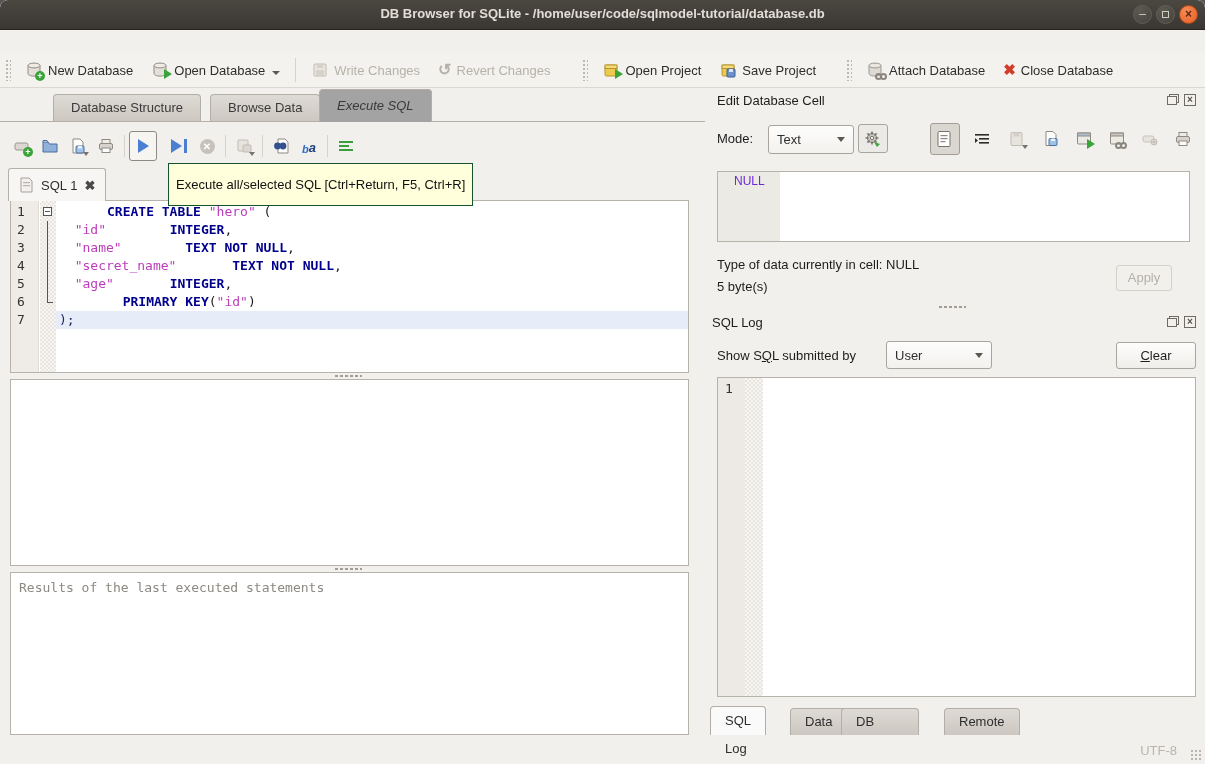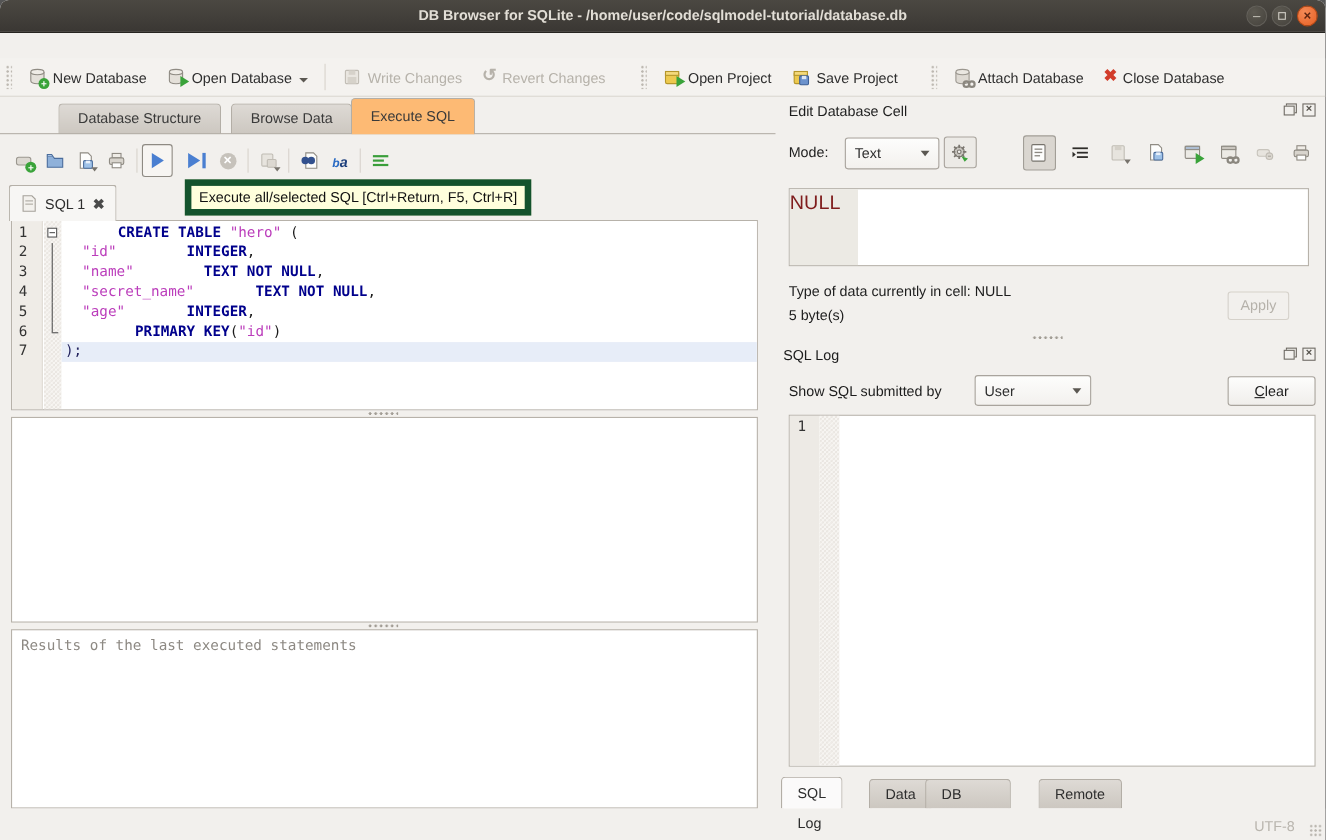--- a/index.html
+++ b/index.html
@@ -52,42 +52,42 @@
   .chain i:last-child { left:5px; }
   .glyph-red { color:#d23c2a; font-size:15px; font-weight:bold; line-height:18px; }
   .glyph-gray { color:#b6b2aa; font-size:16px; font-weight:bold; line-height:18px; }
 
   
   .tabbar { position:absolute; left:0; top:88px; width:705px; height:34px;margin-left:48px; }
   .tabline { position:absolute; left:0; top:121px; width:705px; height:1px; background:#b5b0a8; }
   .mtab { position:absolute; top:6px; height:28px; line-height:26px; padding:0 17px;
     background:linear-gradient(#dedad5,#ccc7c0); border:1px solid #b3aea6; border-bottom:none;
     border-radius:4px 4px 0 0; cursor:pointer; color:#3a3a3a; }
-  .mtab.active { top:1px; height:33px; line-height:31px; background:#fdba74; z-index:3; }
+  .mtab.active { top:1px; height:33px; line-height:31px; background:#a3a3a3; z-index:3;font-style:italic; }
 
   
   .sql-toolbar { position:absolute; left:8px; top:128px; width:690px; height:36px;
     display:flex; align-items:center; }
   .sbtn { width:28px; height:30px; display:flex; align-items:center; justify-content:center; cursor:pointer; }
   .sbtn.framed { border:1px solid #8e8a83; border-radius:3px; background:#f7f5f2; }
   .ssep { width:1px; height:22px; background:#d7d3cc; margin:0 4px; }
   .play { width:0; height:0; border-top:7px solid transparent; border-bottom:7px solid transparent;
     border-left:11px solid #4a7fd1; }
   .playbar { width:3px; height:14px; background:#4a7fd1; margin-left:2px; }
   .stopc { width:15px; height:15px; border-radius:50%; background:#c6c2bb; color:#fff;
     font-size:10px; font-weight:bold; line-height:15px; text-align:center; }
   .scaret { width:0; height:0; border-left:3.5px solid transparent; border-right:3.5px solid transparent;
     border-top:4px solid #77736c; position:absolute; right:-2px; bottom:-1px; }
   .fmt-lines i { display:block; height:2px; margin:2px 0; background:#3a9e3a; }
   .fmt-lines i:nth-child(1){width:14px;} .fmt-lines i:nth-child(2){width:10px;} .fmt-lines i:nth-child(3){width:14px;}
   .rep-ab { font-size:11px; font-weight:bold; color:#2b6bc4; font-style:italic; }
 
   
-  .tooltip { position:absolute; left:168px; top:163px; background:#ffffdc; border:6px solid #14532d;
-    padding:3px 7px; font-size:13px; color:#111; z-index:20; white-space:nowrap; }
+  .tooltip { position:absolute; left:168px; top:163px; background:#ffffdc; border:1px solid #14532d;
+    padding:13px 7px; font-size:13px; color:#111; z-index:20; white-space:nowrap; }
 
   
   .sqltab { position:absolute; left:8px; top:168px; height:33px; padding:0 10px;
     background:#f7f6f4; border:1px solid #b5b0a8; border-bottom:none; border-radius:3px 3px 0 0;
     display:flex; align-items:center; gap:7px; z-index:2; }
   .doc-x { color:#4a4a4a; font-weight:bold; font-size:13px; cursor:pointer; }
 
   
   .editor { position:absolute; left:10px; top:200px; width:679px; height:173px;
     border:1px solid #b7b2aa; background:#fff;
@@ -144,21 +144,21 @@
 
   .ebtn { position:absolute; width:30px; height:32px; display:flex; align-items:center;
     justify-content:center; cursor:pointer; }
   .ebtn.pressed { background:#dad6d0; border:1px solid #a29e97; border-radius:3px; }
   .gearbtn { position:absolute; border:1px solid #a9a49d; border-radius:3px; background:#eceae6;
     display:flex; align-items:center; justify-content:center; cursor:pointer; }
 
   .cell-editor { position:absolute; left:11px; top:83px; width:473px; height:71px;
     border:1px solid #b7b2aa; background:#fff; }
   .cell-margin { position:absolute; left:0; top:0; bottom:0; width:62px; background:#eceae4; }
-  .cell-null { position:absolute; left:0; top:2px; font-size:18px; color:#7f1d1d; }
+  .cell-null { position:absolute; left:16px; top:2px; font-size:12px; color:#6d28d9; }
 
   .log-editor { position:absolute; left:11px; top:289px; width:479px; height:320px;
     border:1px solid #b7b2aa; background:#fff; font-family:"DejaVu Sans Mono", monospace; font-size:13px; }
   .log-gutter { position:absolute; left:0; top:0; bottom:0; width:27px; background:#edeae5;
     padding:3px 0 0 7px; color:#333; }
   .log-fold { position:absolute; left:27px; top:0; bottom:0; width:18px;
     background-color:#f7f5f2;
     background-image:linear-gradient(45deg,#e9e5e0 25%,transparent 25%,transparent 75%,#e9e5e0 75%),
                      linear-gradient(45deg,#e9e5e0 25%,transparent 25%,transparent 75%,#e9e5e0 75%);
     background-position:0 0,2px 2px; background-size:4px 4px; }

